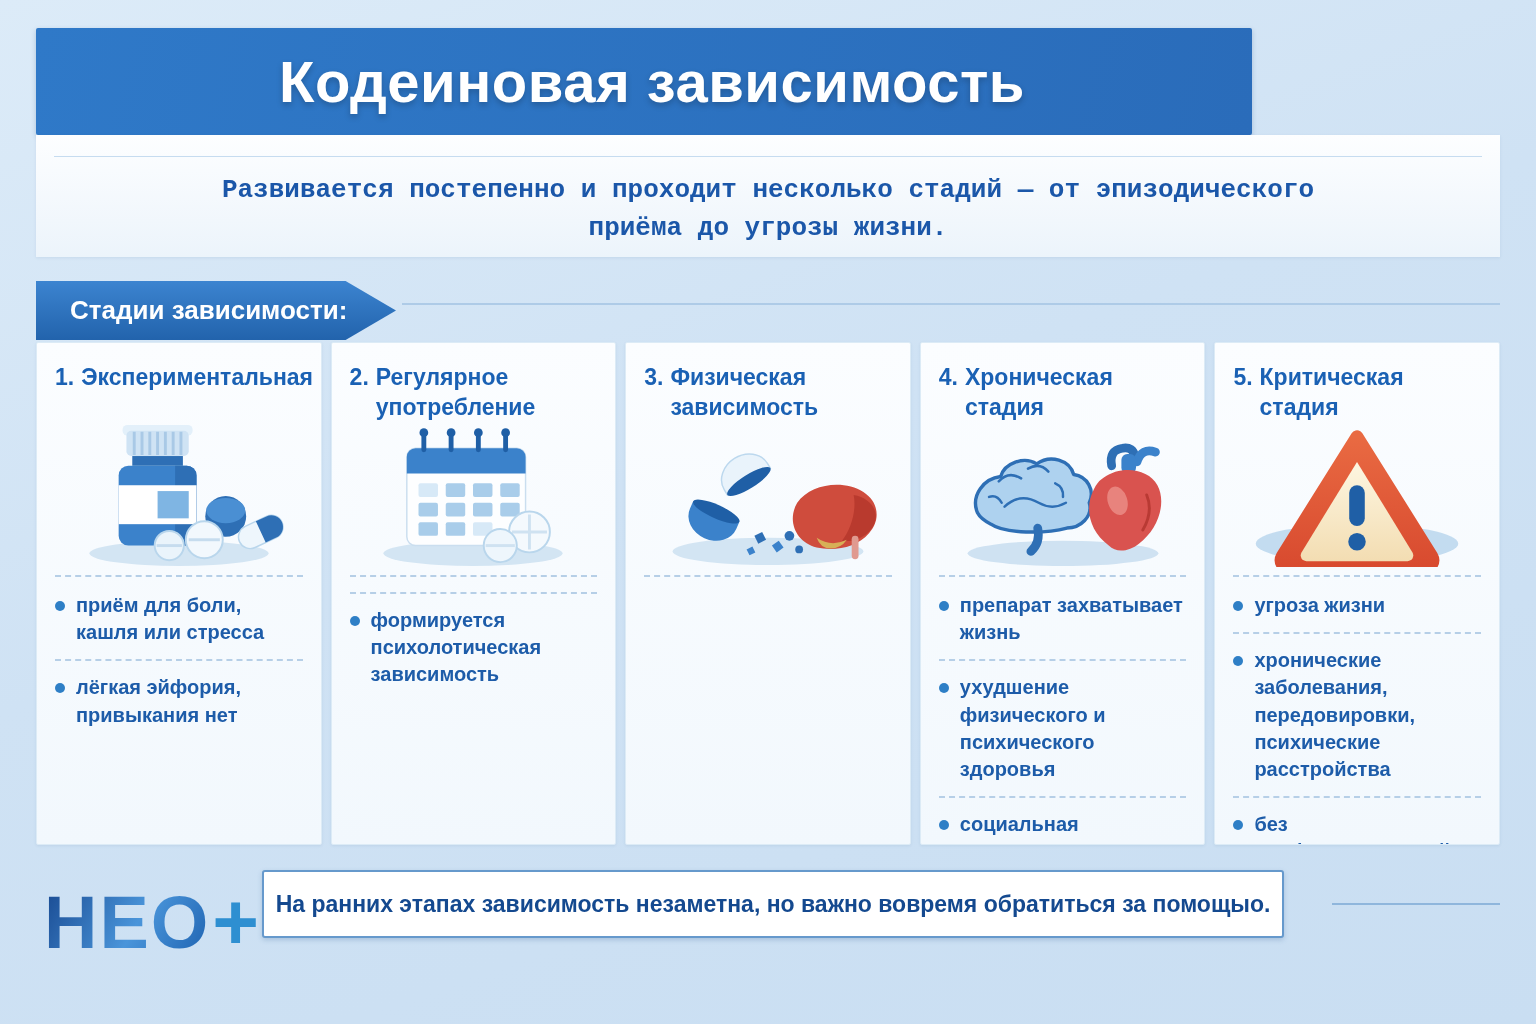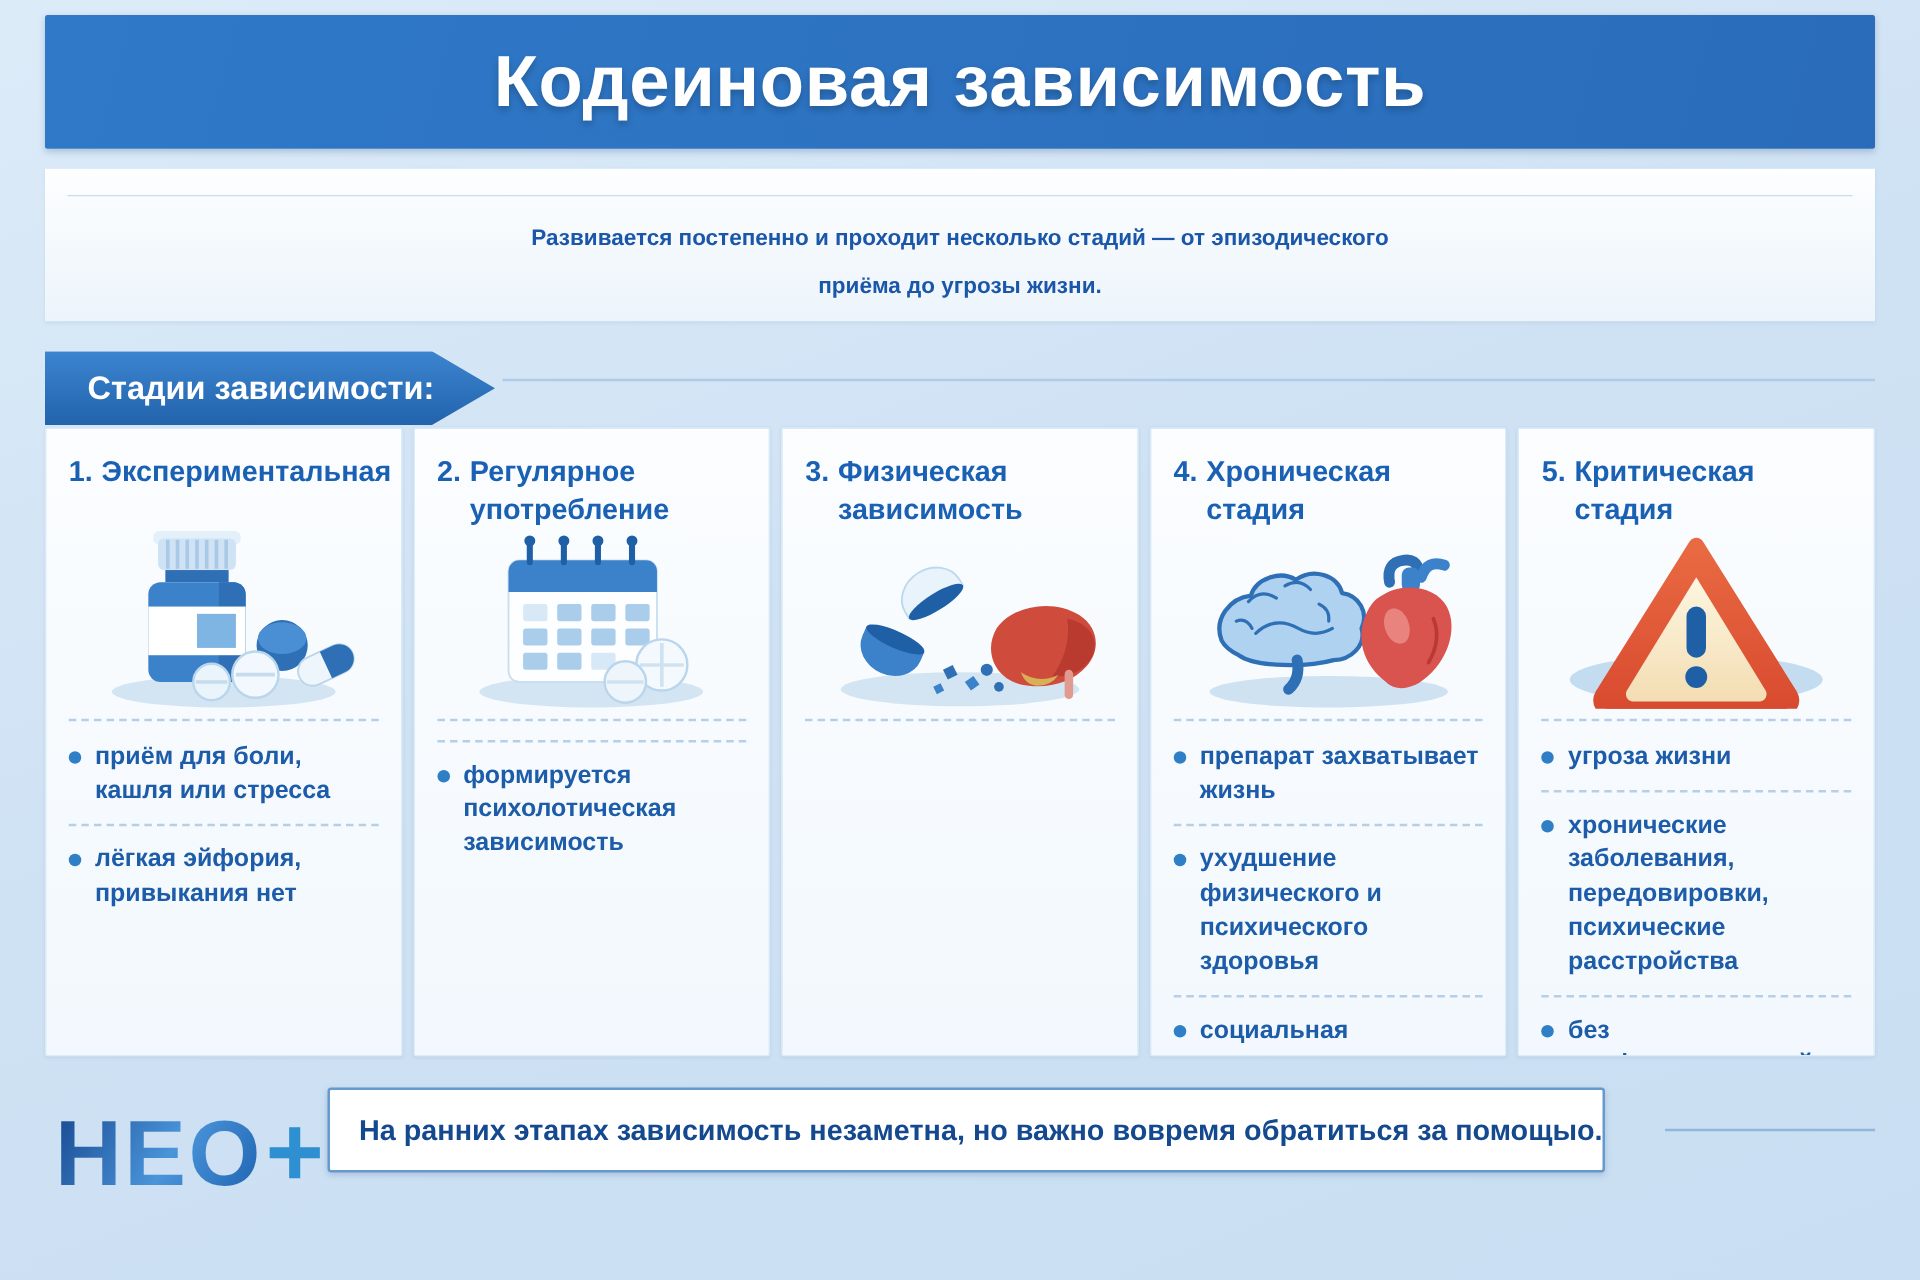--- a/index.html
+++ b/index.html
@@ -1,31 +1,31 @@
 <!DOCTYPE html>
 <html lang="ru"><head>
 <meta charset="utf-8">
 <style>
   html,body{margin:0;padding:0;background:#c7ddf1;}
   .page{position:relative;width:1536px;height:1024px;overflow:hidden;
         font-family:"Liberation Sans","DejaVu Sans",sans-serif;
         background:linear-gradient(160deg,#dcebf8 0%,#cfe2f4 45%,#c9def2 100%);}
   
-  .header-band{position:absolute;left:36px;top:12px;width:1464px;height:107px;border-radius:2px;
+  .header-band{position:absolute;left:36px;top:28px;width:1200px;height:107px;border-radius:2px;
         background:linear-gradient(105deg,#337dc8 0%,#2f79c8 0%,#2a6cba 100%);
-        box-shadow:0 2px 5px rgba(40,80,130,.25);display:flex;align-items:center;justify-content:center;}
+        box-shadow:0 2px 5px rgba(40,80,130,.25);display:flex;align-items:center;justify-content:center;padding-left:16px;}
   .header-band h1{margin:0;color:#ffffff;font-size:58px;font-weight:bold;letter-spacing:.5px;
         text-shadow:0 3px 6px rgba(0,0,0,.22);}
   
   .intro-band{position:absolute;left:36px;top:135px;width:1464px;height:122px;
         background:linear-gradient(180deg,#fdfeff 0%,#ecf4fb 100%);
         box-shadow:0 1px 3px rgba(60,100,150,.10);}
   .intro-rule{position:absolute;left:18px;right:18px;top:21px;height:1px;background:#c6dcf0;}
   .intro-text{position:absolute;left:0;right:0;top:36px;text-align:center;color:#1b57a9;
-        font-size:18px;font-weight:600;line-height:38px;}
+        font-size:26px;font-weight:600;line-height:38px;font-family:Liberation Mono, monospace;}
   
   .section-arrow{position:absolute;left:36px;top:281px;width:360px;height:59px;
         background:linear-gradient(180deg,#3c84d0 0%,#2263ac 100%);
         clip-path:polygon(0 0,86% 0,100% 50%,86% 100%,0 100%);
         display:flex;align-items:center;}
   .section-arrow span{color:#fff;font-size:26px;font-weight:bold;padding-left:34px;}
   .section-line{position:absolute;left:402px;top:303px;width:1098px;height:2px;background:#aecbe7;}
   
   .cards{position:absolute;left:36px;top:342px;width:1464px;height:503px;
         display:grid;grid-template-columns:repeat(5,1fr);gap:9px;}
@@ -43,21 +43,21 @@
   .dot{flex:none;width:10px;height:10px;border-radius:50%;background:#2e7fc6;margin-top:9px;}
   .bullets .dash{margin:13px 0;}
   
   .footer-logo{position:absolute;left:44px;top:872px;height:100px;display:flex;align-items:center;}
   .logo-neo{font-size:74px;font-weight:800;letter-spacing:2px;
         background:linear-gradient(120deg,#16468e 0%,#4a95da 55%,#1b5fae 100%);
         -webkit-background-clip:text;background-clip:text;color:transparent;text-align:right;-webkit-text-fill-color:transparent;}
   .logo-plus{font-size:80px;font-weight:800;color:#2e8fd1;margin-left:2px;line-height:1;}
   .footer-box{position:absolute;left:262px;top:870px;width:1022px;height:68px;background:#ffffff;
         border:2px solid #6699cc;border-radius:3px;box-shadow:0 2px 5px rgba(70,110,160,.28);
-        display:flex;align-items:center;justify-content:flex-end;box-sizing:border-box;}
+        display:flex;align-items:center;justify-content:center;box-sizing:border-box;}
   .footer-box span{color:#14498f;font-size:23px;font-weight:600;}
   .footer-line{position:absolute;left:1332px;top:903px;width:168px;height:2px;background:#8fb6dc;}
 </style>
 </head>
 <body>
 
 <div class="page">
 
   <header class="header-band">
     <h1>Кодеиновая зависимость</h1>

